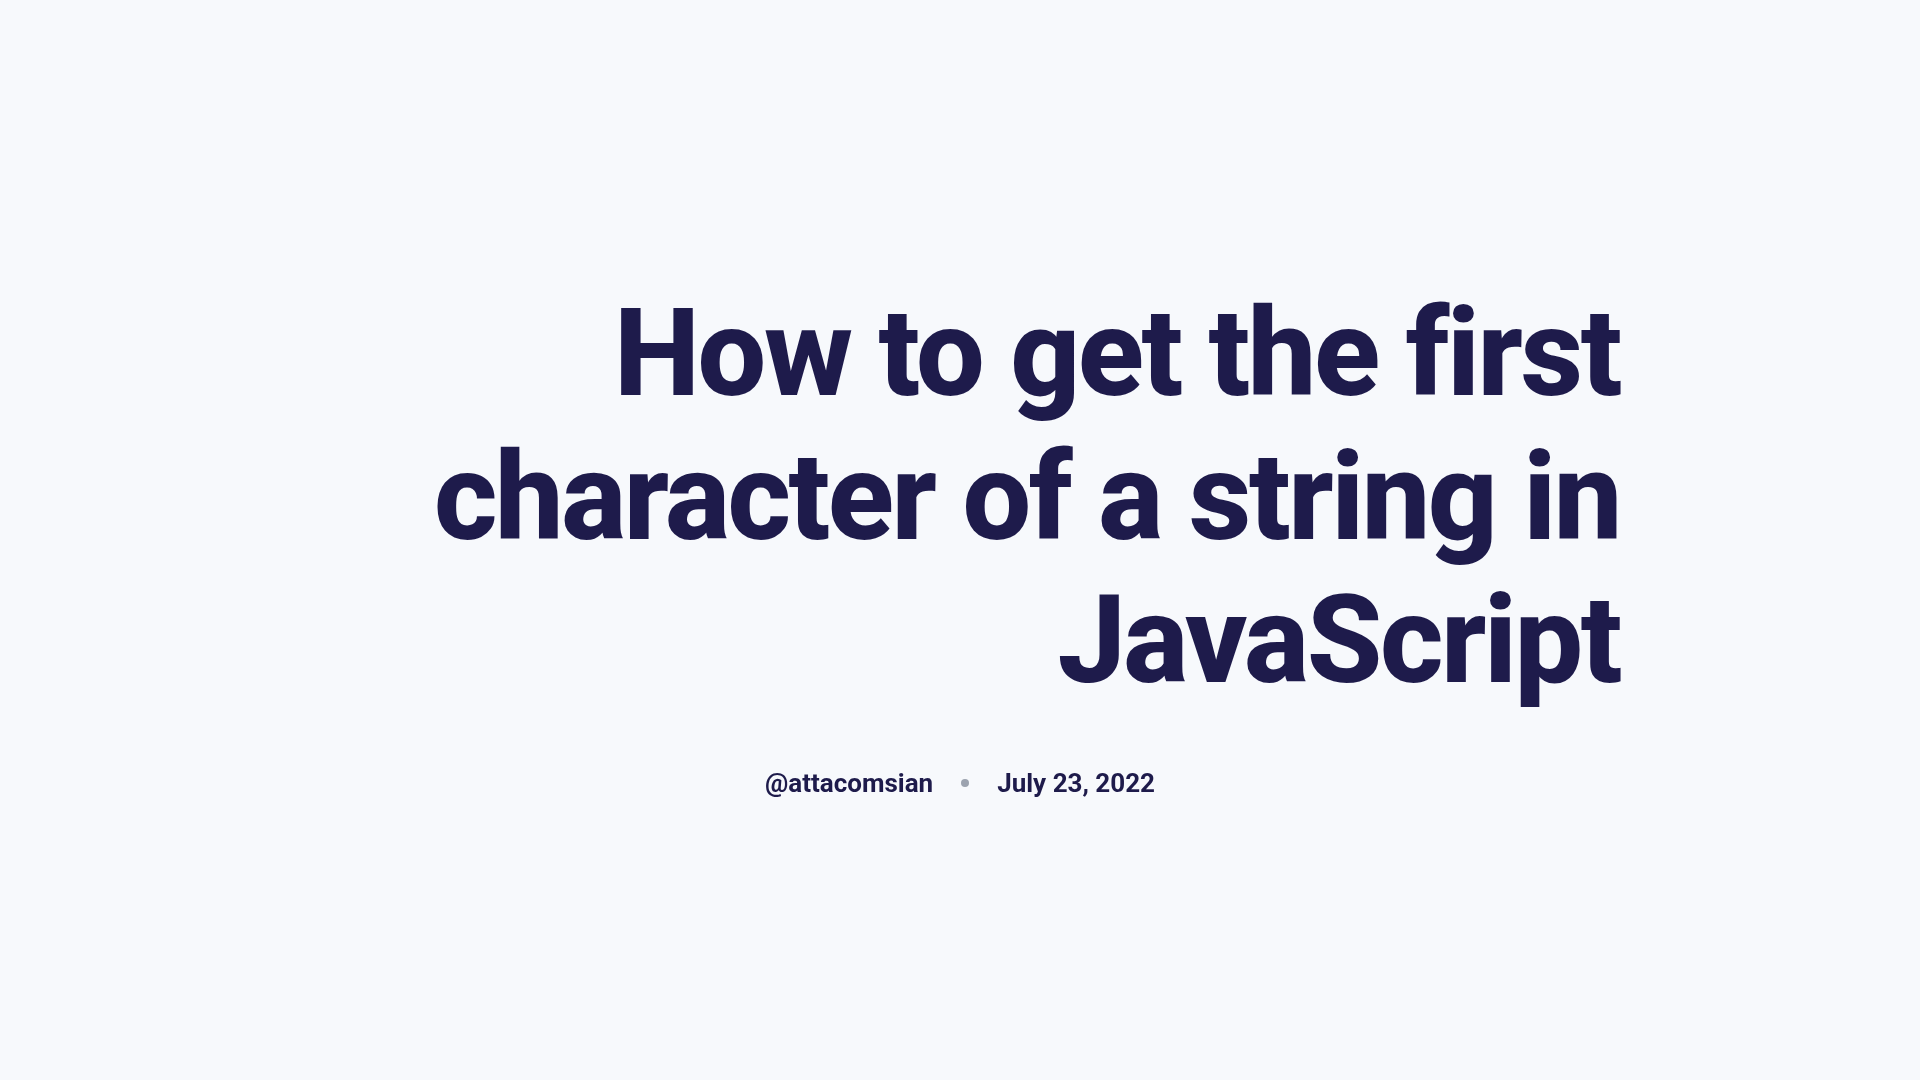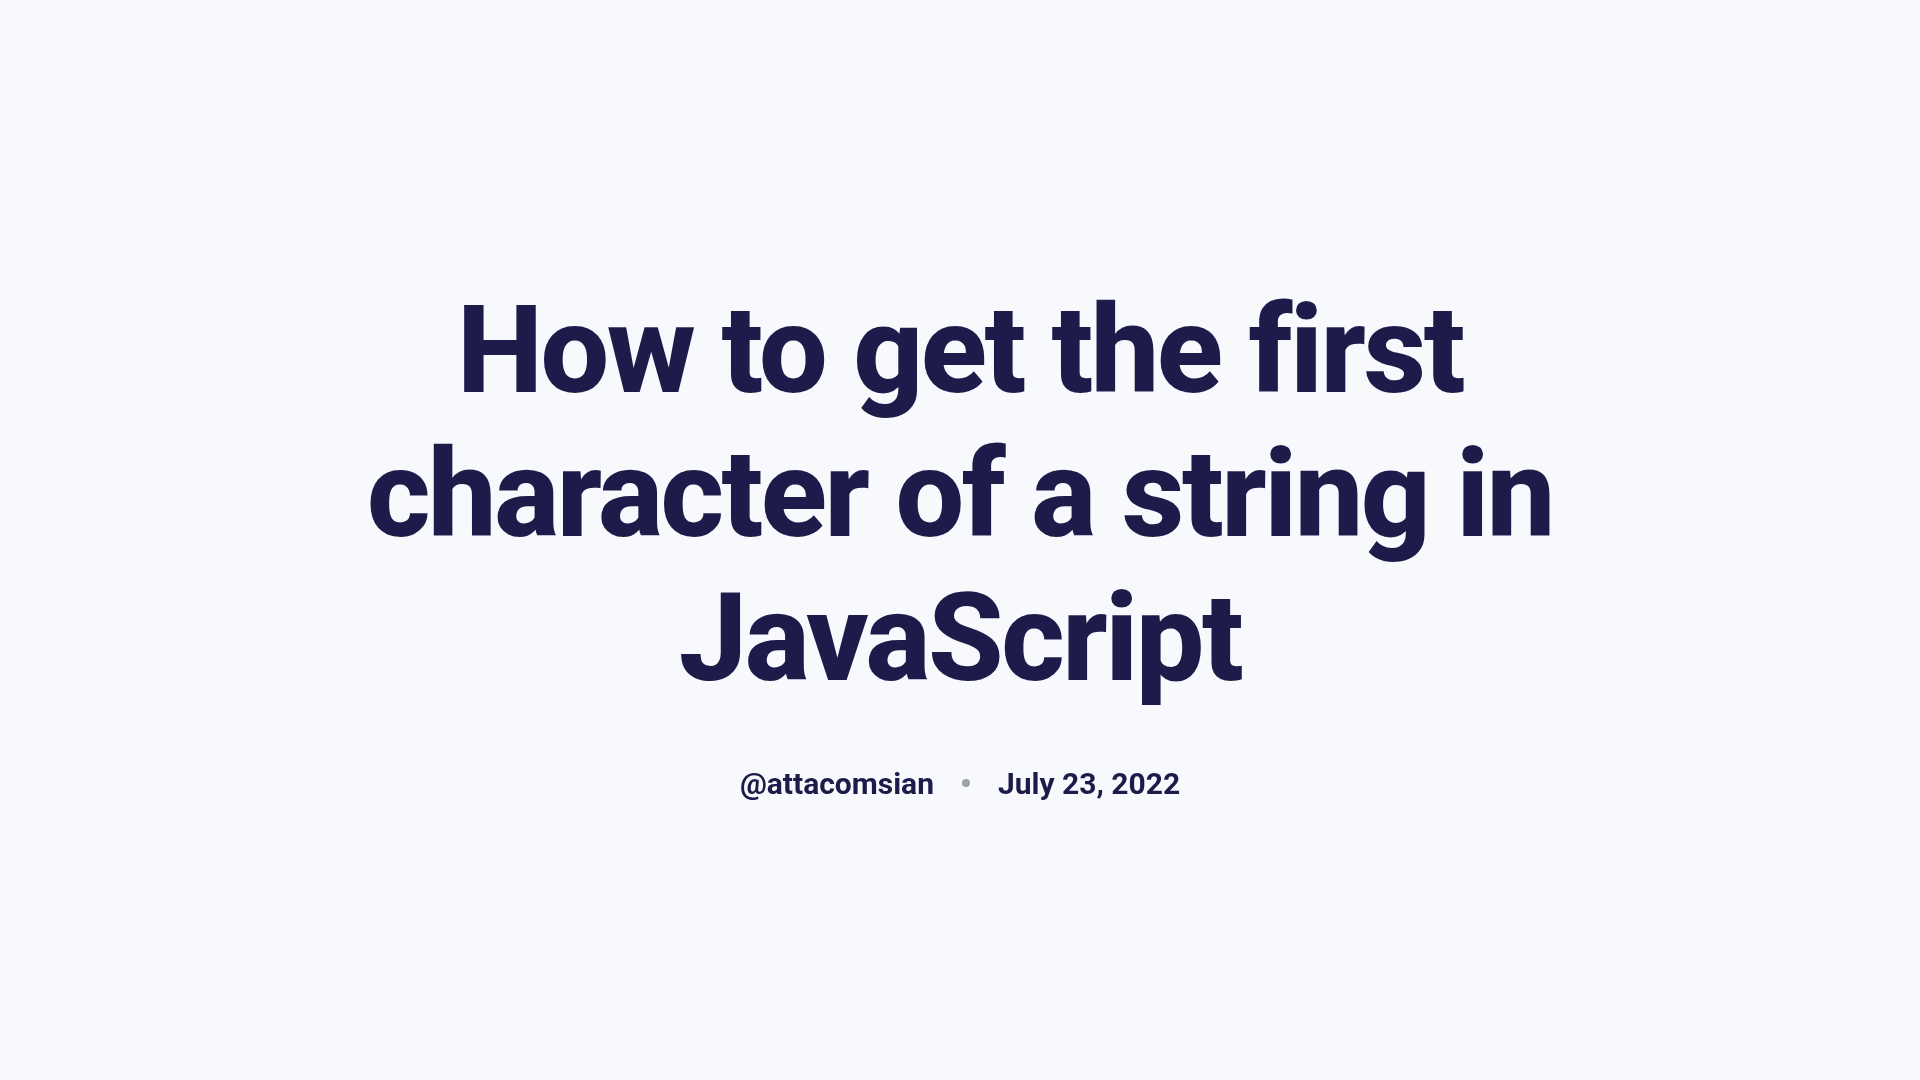--- a/index.html
+++ b/index.html
@@ -13,40 +13,40 @@
       height: 1080px;
       background-color: #f7f9fc;
       font-family: -apple-system, BlinkMacSystemFont, "Segoe UI", Roboto, "Helvetica Neue", Arial, sans-serif;
       display: flex;
       flex-direction: column;
       justify-content: center;
       align-items: center;
     }
     
     .container {
-      text-align: center;
+      text-align: right;
       max-width: 1400px;
       padding: 0 40px;
     }
     
     .title {
       font-size: 122px;
       font-weight: 800;
       color: #1e1b4b;
       line-height: 1.18;
       letter-spacing: -0.02em;
       margin-bottom: 55px;
     }
     
     .meta {
       display: flex;
       justify-content: center;
       align-items: center;
       gap: 28px;
-      font-size: 30px;
+      font-size: 26px;
       font-weight: 700;
       color: #1e1b4b;
     }
     
     .separator {
       width: 8px;
       height: 8px;
       background-color: #9ca3af;
       border-radius: 50%;
     }

